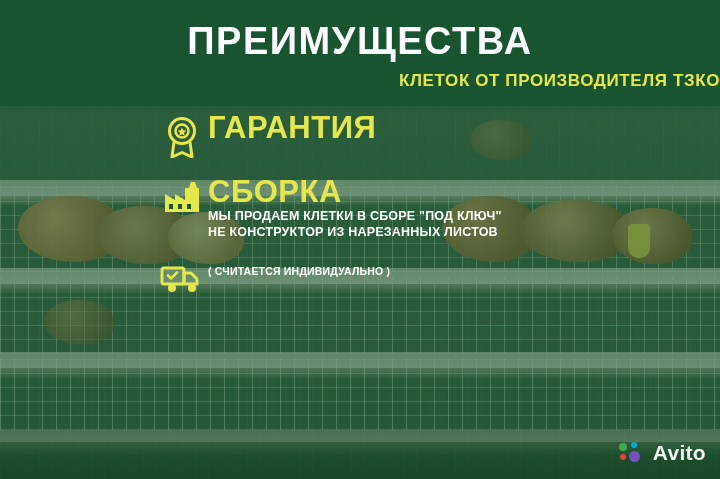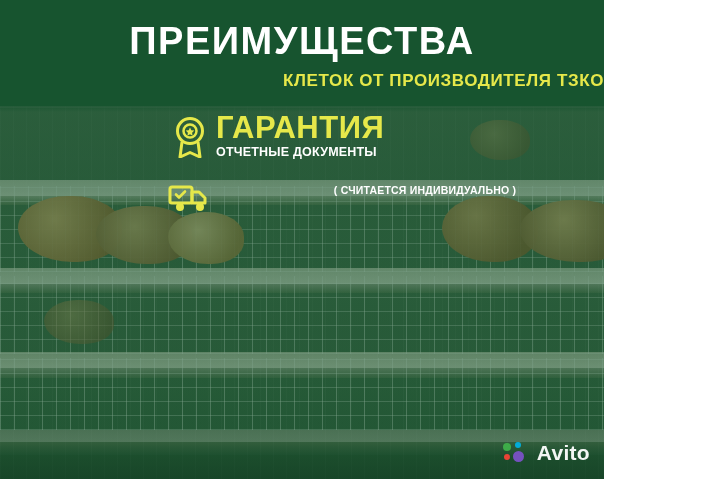--- a/index.html
+++ b/index.html
@@ -2,21 +2,21 @@
 <html><head>
 <meta charset="utf-8">
 <style>
   html, body {
     margin: 0;
     padding: 0;
     background: #ffffff;
   }
   #poster {
     position: relative;
-    width: 604px;
+    width: 720px;
     height: 479px;
     overflow: hidden;
     font-family: "Liberation Sans", sans-serif;
     background: #1d5b36;
   }
 
   
   .photo {
     position: absolute;
     inset: 0;
@@ -122,21 +122,21 @@
     color: #e6e84a;
     font-size: 17px;
     font-weight: bold;
     letter-spacing: 0.6px;
     text-transform: uppercase;
   }
 
   
   .features {
     position: absolute;
-    left: 164px;
+    left: 156px;
     top: 112px;
     width: 470px;
   }
   .feature {
     display: flex;
     align-items: flex-start;
     margin-bottom: 18px;
   }
   .feature .ico {
     width: 52px;
@@ -163,21 +163,20 @@
     letter-spacing: .2px;
     text-transform: uppercase;
   }
   .f-note {
     color: #ffffff;
     font-size: 10.5px;
     font-weight: bold;
     letter-spacing: .2px;
     margin-top: 6px;
     text-transform: uppercase;
-    text-align: center;
   }
 
   
   .avito {
     position: absolute;
     right: 14px;
     bottom: 14px;
     display: flex;
     align-items: center;
     gap: 12px;
@@ -236,25 +235,39 @@
       <div class="ico">
         <svg width="40" height="42" viewBox="0 0 40 42" fill="none">
           <circle cx="20" cy="15" r="12.5" stroke="#e6e84a" stroke-width="3"></circle>
           <circle cx="20" cy="15" r="6.5" stroke="#e6e84a" stroke-width="2.5"></circle>
           <path d="M20 11.5l1.3 2.7 3 .4-2.2 2.1.5 3-2.6-1.4-2.6 1.4.5-3-2.2-2.1 3-.4z" fill="#e6e84a"></path>
           <path d="M12 26l-2 15 10-4.5L30 41l-2-15" stroke="#e6e84a" stroke-width="3" stroke-linejoin="round" fill="none"></path>
         </svg>
       </div>
       <div class="txt">
         <div class="f-head">ГАРАНТИЯ</div>
-        <div class="f-line">ОТЧЕТНЫЕ ДОКУМЕНТЫ</div>
       </div>
     </div>
 
 
+    <div class="feature">
+      <div class="ico">
+        <svg width="42" height="34" viewBox="0 0 42 34" fill="none">
+          <path d="M4 32V14l10 6V14l10 6V8h4l2-6h4l2 6h2v24z" fill="#e6e84a"></path>
+          <rect x="8" y="24" width="4" height="5" fill="#17542f"></rect>
+          <rect x="17" y="24" width="4" height="5" fill="#17542f"></rect>
+          <rect x="26" y="24" width="4" height="5" fill="#17542f"></rect>
+        </svg>
+      </div>
+      <div class="txt">
+        <div class="f-head">СБОРКА</div>
+        <div class="f-line">МЫ ПРОДАЕМ КЛЕТКИ В СБОРЕ "ПОД КЛЮЧ"</div>
+        <div class="f-line">НЕ КОНСТРУКТОР ИЗ НАРЕЗАННЫХ ЛИСТОВ</div>
+      </div>
+    </div>
 
     <div class="feature">
       <div class="ico">
         <svg width="44" height="32" viewBox="0 0 44 32" fill="none">
           <rect x="2" y="5" width="22" height="16" rx="2" stroke="#e6e84a" stroke-width="3"></rect>
           <path d="M24 10h7l6 6v5h-13z" stroke="#e6e84a" stroke-width="3" stroke-linejoin="round" fill="none"></path>
           <circle cx="12" cy="25" r="4" fill="#e6e84a"></circle>
           <circle cx="32" cy="25" r="4" fill="#e6e84a"></circle>
           <path d="M8 12.5l3 3 6-6" stroke="#e6e84a" stroke-width="2.6" stroke-linecap="round" stroke-linejoin="round" fill="none"></path>
         </svg>

